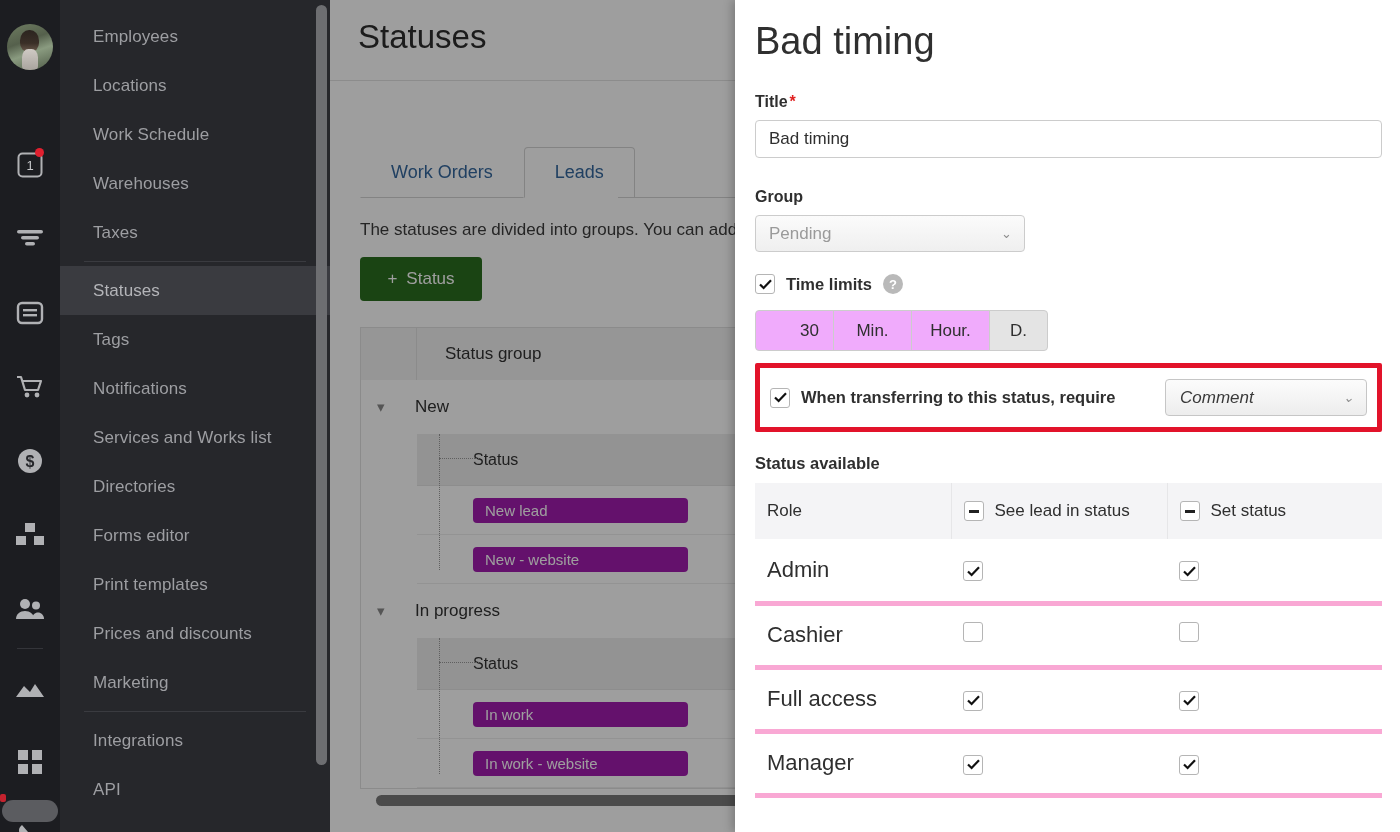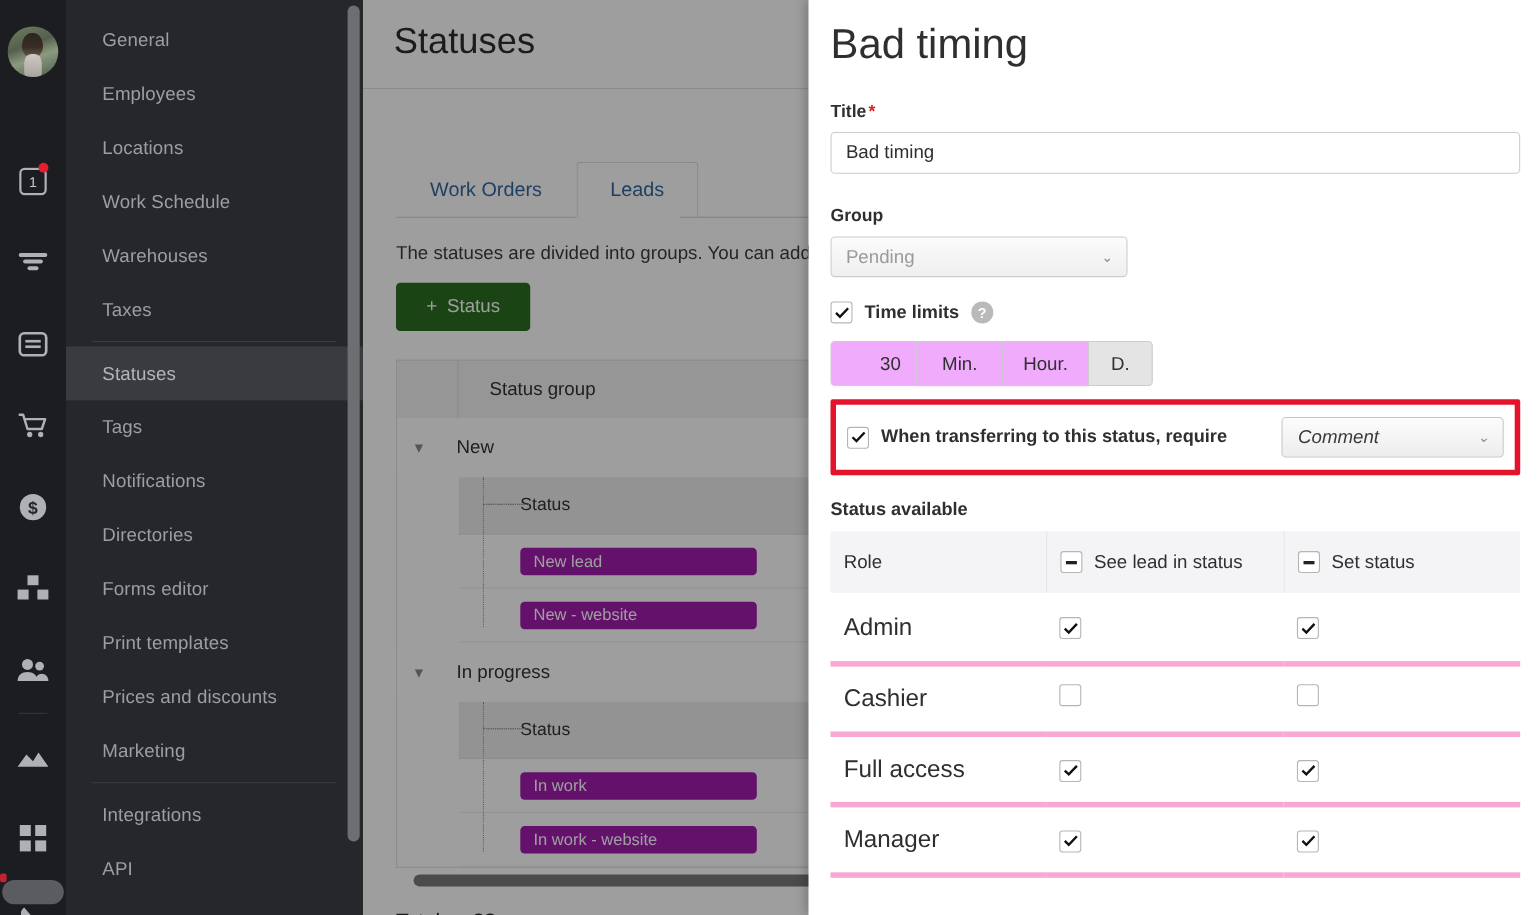--- a/index.html
+++ b/index.html
@@ -323,23 +323,20 @@
           </svg>
       </div>
 
     </div>
     <div class="rail-bottom-red"></div>
     <div class="rail-bottom-pill"></div>
   </div>
 
   <div class="menu">
     <div class="menu-item">
-        <span>General</span>
-      </div>
-    <div class="menu-item">
         <span>Employees</span>
       </div>
     <div class="menu-item">
         <span>Locations</span>
       </div>
     <div class="menu-item">
         <span>Work Schedule</span>
       </div>
     <div class="menu-item">
         <span>Warehouses</span>
@@ -349,20 +346,23 @@
       </div>
     <div class="menu-sep"></div>
     <div class="menu-item active">
         <span>Statuses</span>
       </div>
     <div class="menu-item">
         <span>Tags</span>
       </div>
     <div class="menu-item">
         <span>Notifications</span>
+      </div>
+    <div class="menu-item">
+        <span>Services and Works list</span>
       </div>
     <div class="menu-item">
         <span>Directories</span>
       </div>
     <div class="menu-item">
         <span>Forms editor</span>
       </div>
     <div class="menu-item">
         <span>Print templates</span>
       </div>

